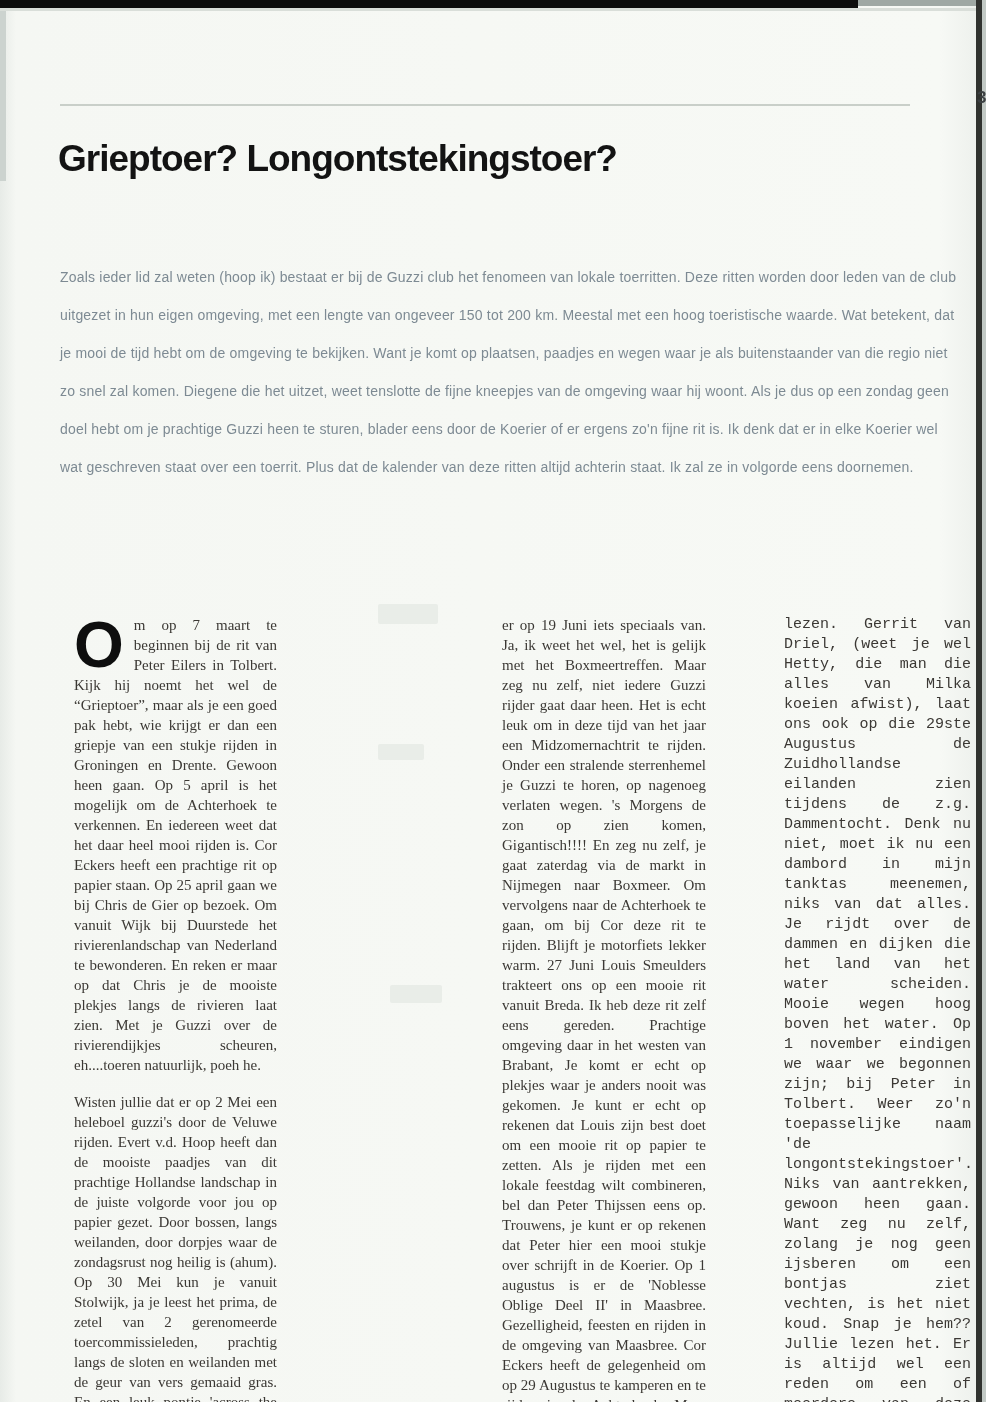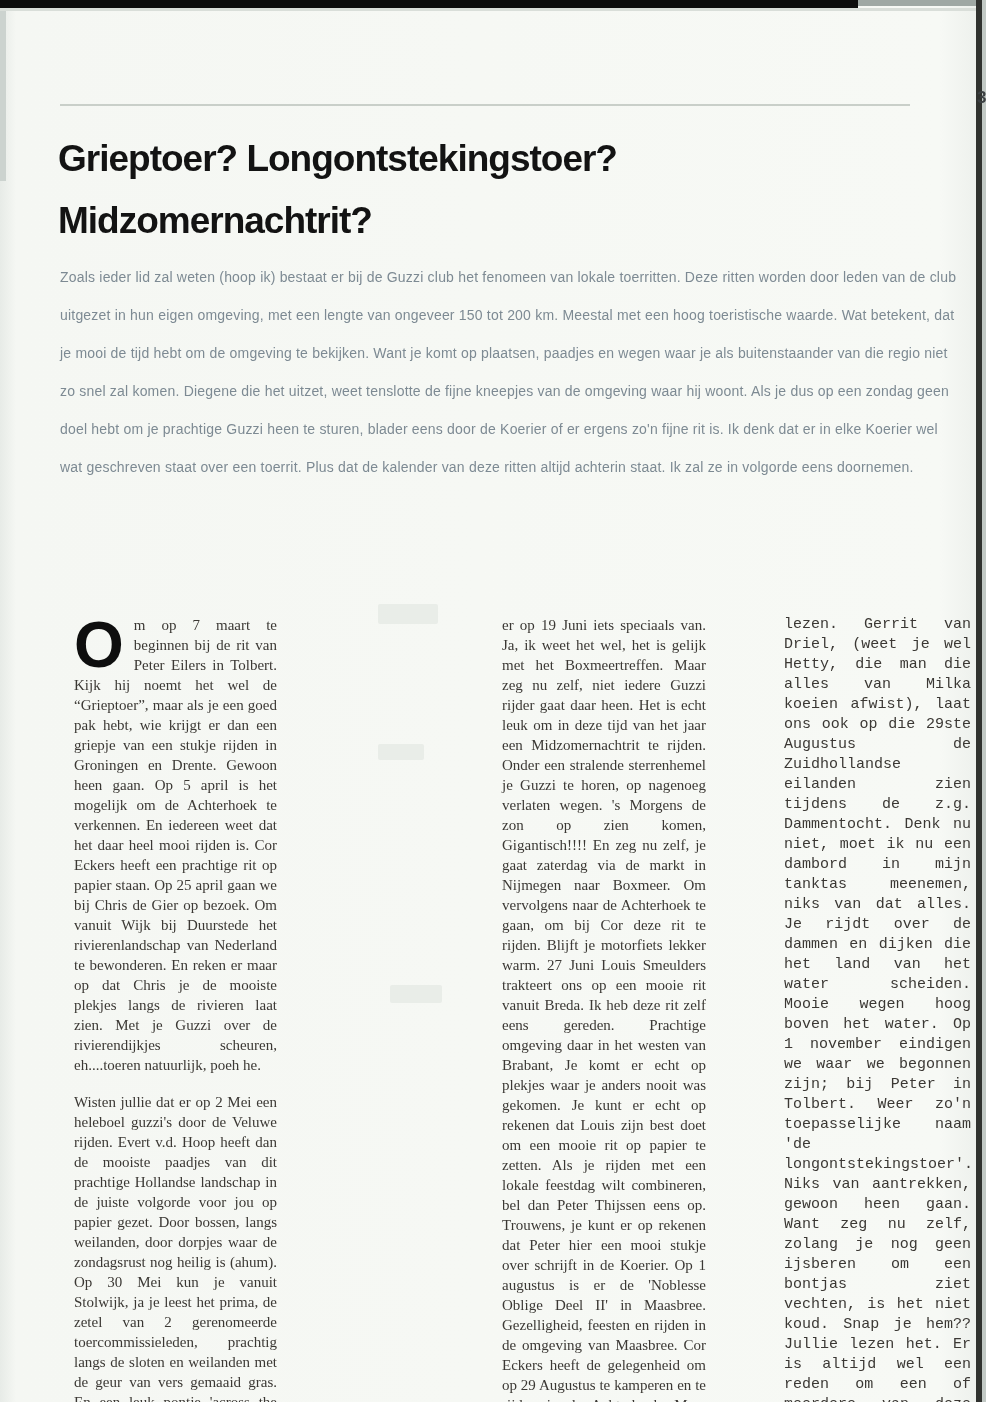--- a/index.html
+++ b/index.html
@@ -73,21 +73,20 @@
   <div class="art-right-light"></div>
   <div class="ghost ghost1"></div>
   <div class="ghost ghost2"></div>
   <div class="ghost ghost3"></div>
 
   <div class="rule"></div>
   <div class="pagenum">35</div>
 
   <h1 class="title">
     <span>Grieptoer? Longontstekingstoer?</span>
-    <span>Midzomernachtrit?</span>
   </h1>
 
   <p class="intro">Zoals ieder lid zal weten (hoop ik) bestaat er bij de Guzzi club het fenomeen van lokale toerritten. Deze ritten worden door leden van de club uitgezet in hun eigen omgeving, met een lengte van ongeveer 150 tot 200 km. Meestal met een hoog toeristische waarde. Wat betekent, dat je mooi de tijd hebt om de omgeving te bekijken. Want je komt op plaatsen, paadjes en wegen waar je als buitenstaander van die regio niet zo snel zal komen. Diegene die het uitzet, weet tenslotte de fijne kneepjes van de omgeving waar hij woont. Als je dus op een zondag geen doel hebt om je prachtige Guzzi heen te sturen, blader eens door de Koerier of er ergens zo'n fijne rit is. Ik denk dat er in elke Koerier wel wat geschreven staat over een toerrit. Plus dat de kalender van deze ritten altijd achterin staat. Ik zal ze in volgorde eens doornemen.</p>
 
   <div class="col col1">
     <p class="dropcap">Om op 7 maart te beginnen bij de rit van Peter Eilers in Tolbert. Kijk hij noemt het wel de “Grieptoer”, maar als je een goed pak hebt, wie krijgt er dan een griepje van een stukje rijden in Groningen en Drente. Gewoon heen gaan. Op 5 april is het mogelijk om de Achterhoek te verkennen. En iedereen weet dat het daar heel mooi rijden is. Cor Eckers heeft een prachtige rit op papier staan. Op 25 april gaan we bij Chris de Gier op bezoek. Om vanuit Wijk bij Duurstede het rivierenlandschap van Nederland te bewonderen. En reken er maar op dat Chris je de mooiste plekjes langs de rivieren laat zien. Met je Guzzi over de rivierendijkjes scheuren, eh....toeren natuurlijk, poeh he.</p>
     <p>Wisten jullie dat er op 2 Mei een heleboel guzzi's door de Veluwe rijden. Evert v.d. Hoop heeft dan de mooiste paadjes van dit prachtige Hollandse landschap in de juiste volgorde voor jou op papier gezet. Door bossen, langs weilanden, door dorpjes waar de zondagsrust nog heilig is (ahum). Op 30 Mei kun je vanuit Stolwijk, ja je leest het prima, de zetel van 2 gerenomeerde toercommissieleden, prachtig langs de sloten en weilanden met de geur van vers gemaaid gras. En een leuk pontje 'across the river'. Hans Verhoeven stuurt je hierlangs prachtige plekjes. Cor Eckers maakt</p>
   </div>
 
   <div class="col col2">

